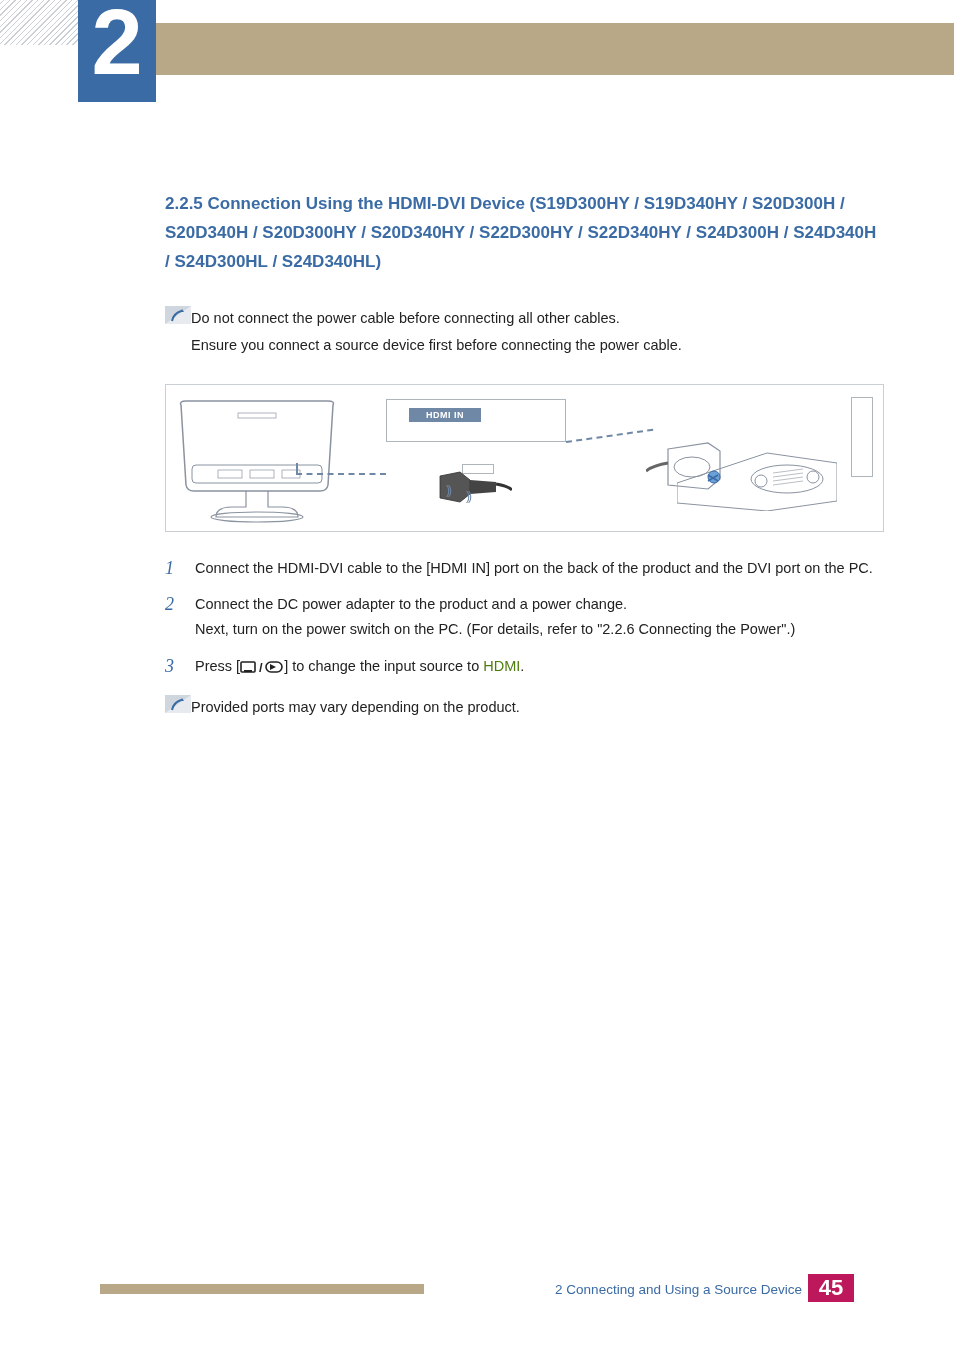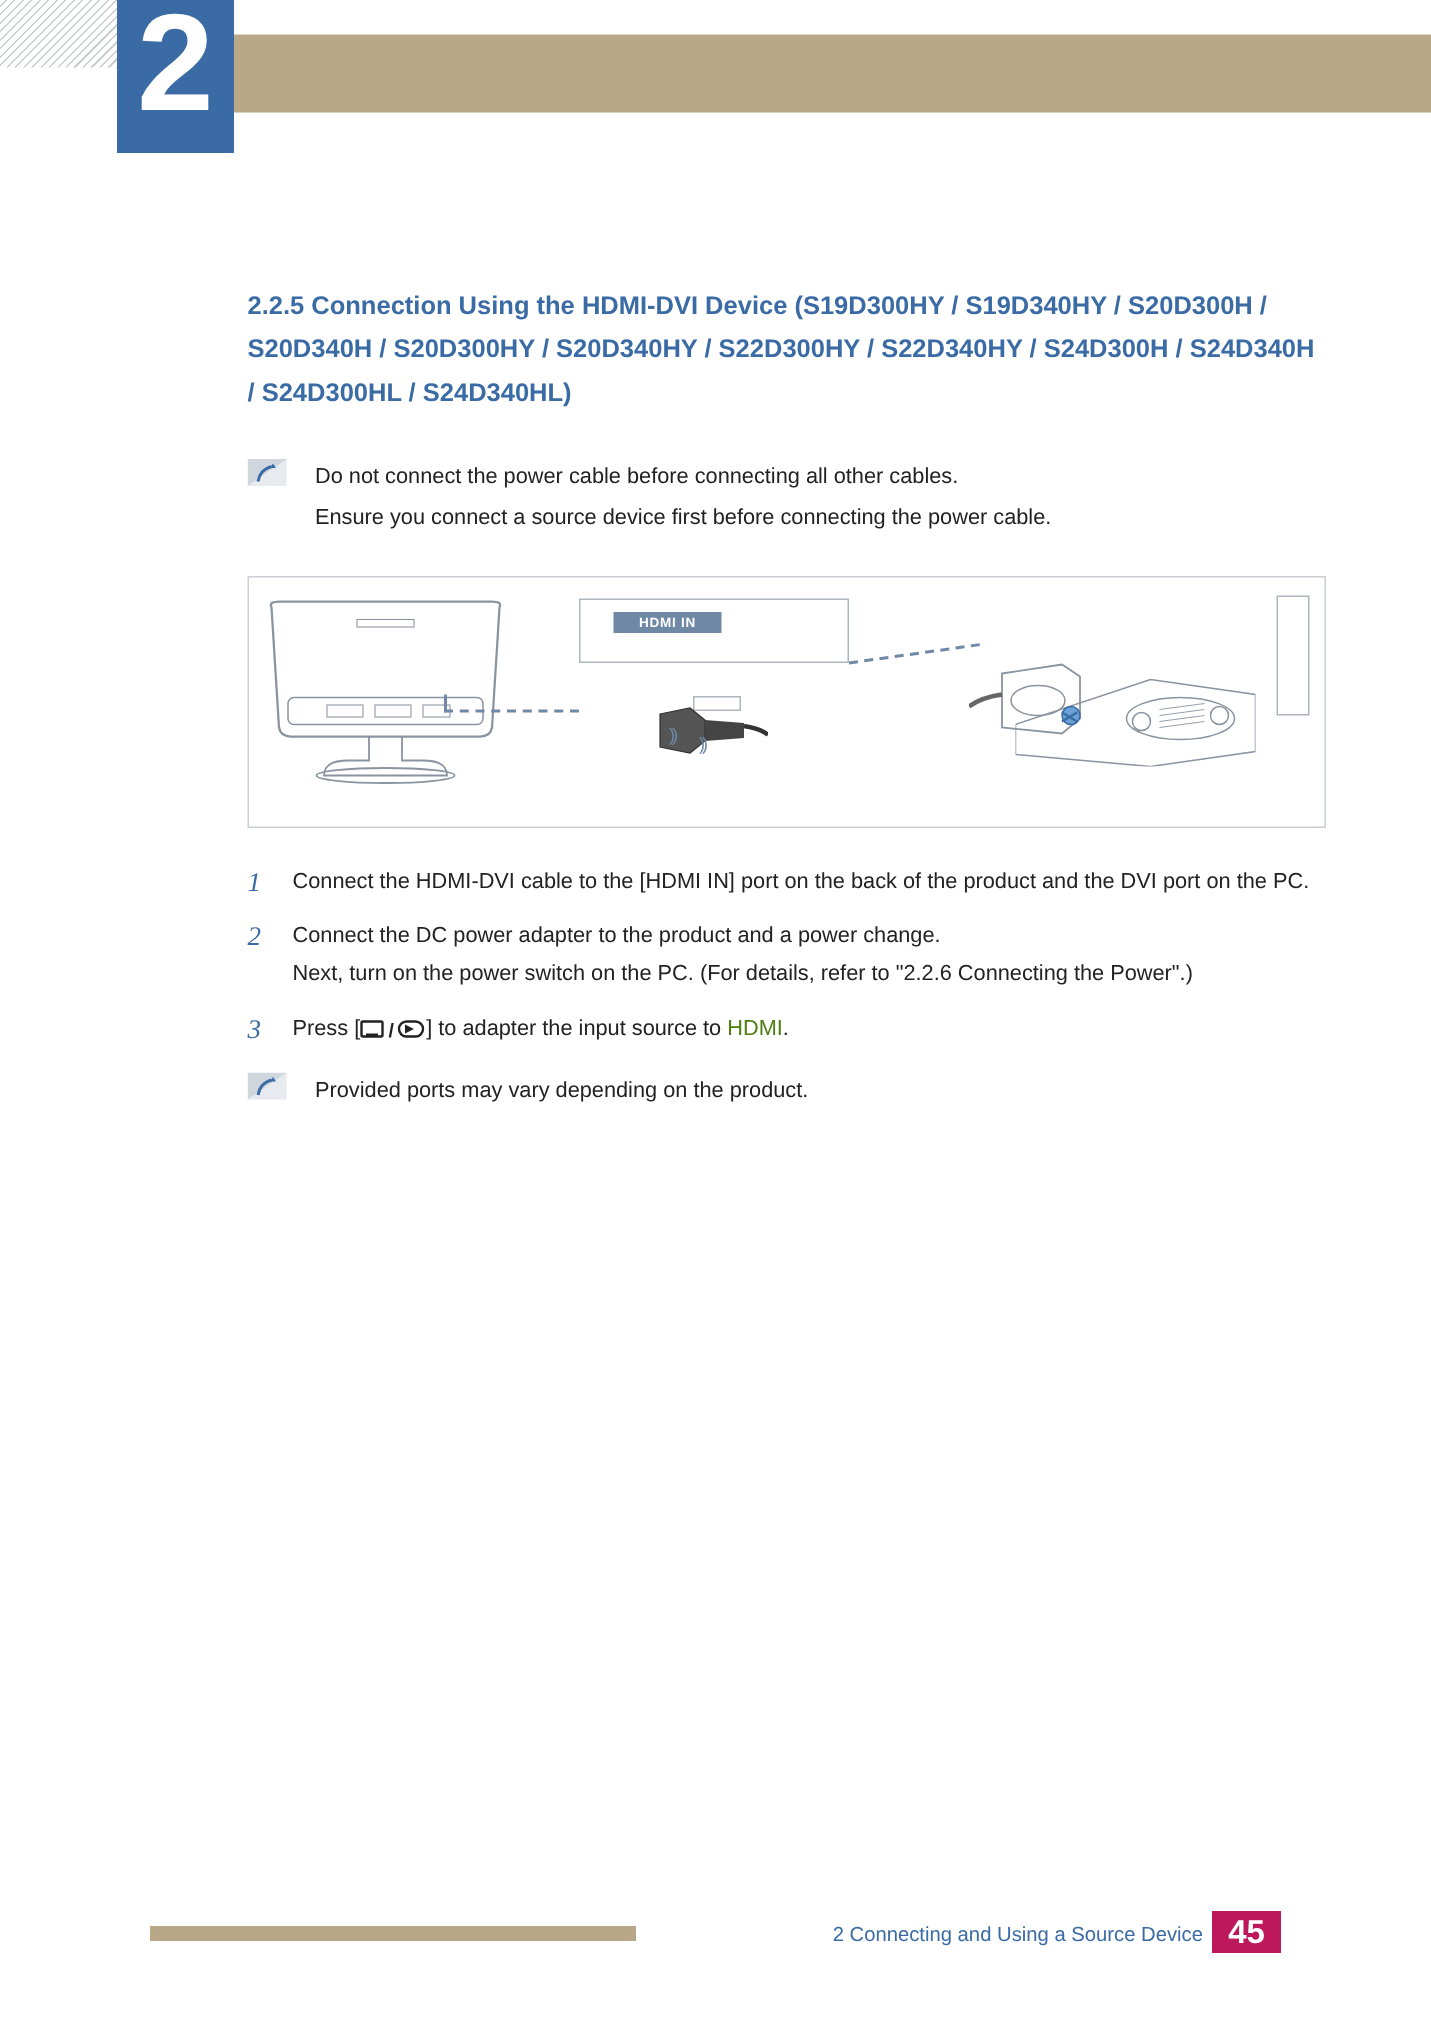--- a/index.html
+++ b/index.html
@@ -70,32 +70,32 @@
     }
     .section-heading {
       color: #3a6ba5;
       font-size: 17px;
       font-weight: bold;
       line-height: 1.7;
       margin-bottom: 28px;
     }
     .note {
       display: flex;
-      gap: 19px;
+      gap: 0;
       margin-bottom: 24px;
     }
     .note-icon {
       width: 26px; height: 18px;
       flex-shrink: 0;
       margin-top: 1px;
     }
     .note-text { font-size: 14.5px; color: #222; line-height: 1.9; flex: 1; }
     .diagram {
       border: 1px solid #c9cfd5;
-      height: 168px;
+      height: 148px;
       margin-bottom: 24px;
       position: relative;
       background: #fff;
     }
     .monitor {
       position: absolute;
       left: 10px; top: 12px;
       width: 162px; height: 128px;
     }
     .hdmi-label {
@@ -305,21 +305,21 @@
     </div>
     <div class="step-row">
       <div class="step-num">3</div>
       <div class="step-body">
         <span>Press [</span><span class="btn-symbol"><svg width="44" height="14" viewBox="0 0 44 14">
               <rect x="1" y="2" width="14" height="10" rx="1" fill="none" stroke="#222" stroke-width="1.6"></rect>
               <rect x="4" y="10" width="8" height="2" fill="#222"></rect>
               <text x="19" y="12" font-size="13" fill="#222" font-family="Arial" font-weight="bold">/</text>
               <rect x="26" y="2" width="16" height="10" rx="5" fill="none" stroke="#222" stroke-width="1.6"></rect>
               <polygon points="30,4 30,10 36,7" fill="#222"></polygon>
-            </svg></span><span>] to adapter the input source to </span><span class="hdmi-red">HDMI</span><span>.</span>
+            </svg></span><span>] to change the input source to </span><span class="hdmi-red">HDMI</span><span>.</span>
       </div>
     </div>
   </div>
 
   <div class="note" style="margin-top:16px;">
     <span class="note-icon">
       <svg width="26" height="18" viewBox="0 0 26 18">
         <rect x="0" y="0" width="26" height="18" fill="#cfd6de"></rect>
         <polygon points="0,18 26,18 26,0" fill="#e7ebef"></polygon>
         <path d="M16 5 C 10 7 8 10 7 15" stroke="#3a6ba5" stroke-width="2" fill="none"></path>

